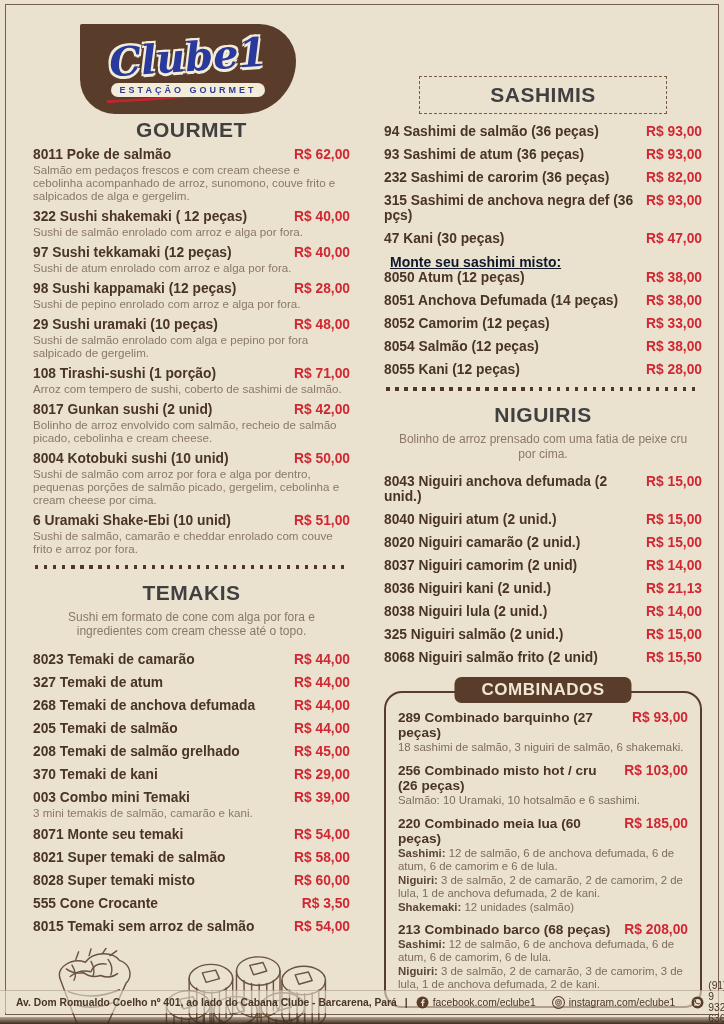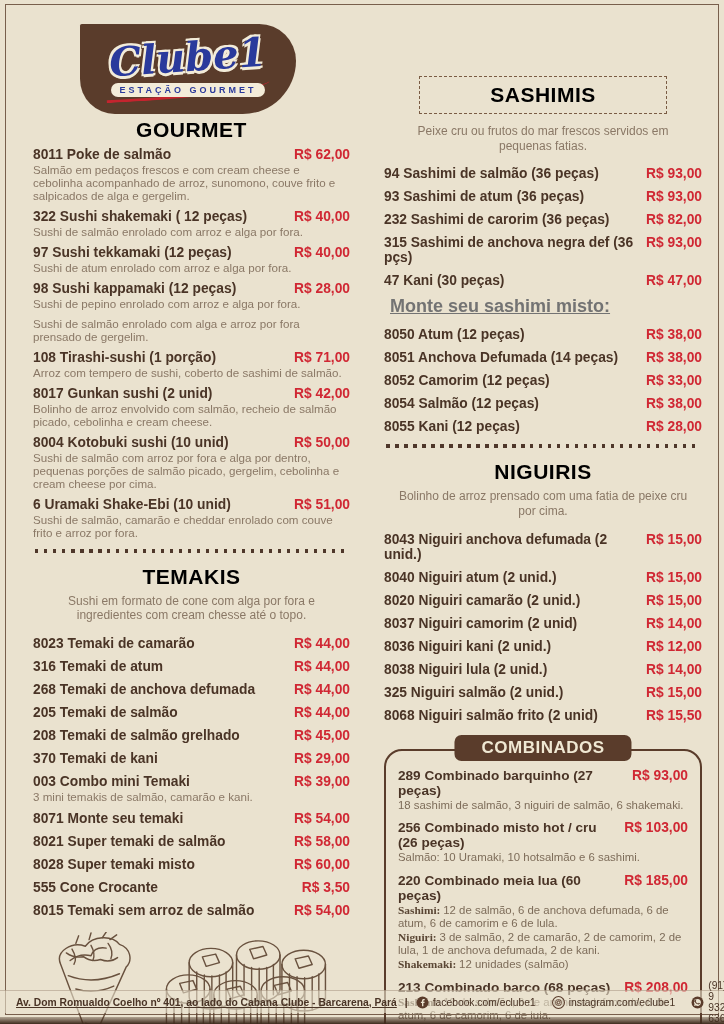--- a/index.html
+++ b/index.html
@@ -18,53 +18,53 @@
     transform:rotate(-4deg);margin-top:-4px;
     text-shadow:-2px -2px 0 #f3ecd9,2px -2px 0 #f3ecd9,-2px 2px 0 #f3ecd9,2px 2px 0 #f3ecd9,0 3px 0 #f3ecd9;}
   .logo-swoosh{position:absolute;left:26px;top:58px;width:164px;height:14px;border-bottom:3px solid #C4242E;border-radius:0 0 100%/ 0 0 14px 14px;transform:rotate(-3deg);}
   .logo-tagline{position:relative;margin-top:6px;background:#f3ecd9;color:#2A3A9C;font-size:9px;font-weight:bold;
     letter-spacing:3px;padding:2px 9px;border-radius:7px;white-space:nowrap;}
 
   .col{position:absolute;top:0;}
   .col-left{left:33px;width:317px;top:118px;}
   .col-right{left:384px;width:318px;top:76px;}
 
-  .sec-title{color:#000000;font-size:21px;font-weight:bold;text-align:center;letter-spacing:.5px;margin:0 0 5px 0;}
+  .sec-title{color:#404040;font-size:21px;font-weight:bold;text-align:center;letter-spacing:.5px;margin:0 0 5px 0;}
   .sec-sub{color:#8A7866;font-size:12px;line-height:1.22;text-align:center;margin:0 auto 13px auto;max-width:290px;}
 
   .mi{margin-bottom:7px;}
   .mi-top{display:flex;justify-content:space-between;align-items:baseline;}
   .mi-name{font-weight:bold;font-size:13.8px;color:#4A3426;padding-right:6px;}
   .mi-price{font-weight:bold;font-size:13.8px;color:#D02733;white-space:nowrap;}
   .mi-desc{color:#8A7866;font-size:11.6px;line-height:1.12;margin-top:1px;}
-  .mi-desc b{color:#5a4634;font-family:Liberation Serif, serif;}
+  .mi-desc b{color:#5a4634;}
   .list-tight .mi{margin-bottom:8px;}
 
   .dotted-sep{height:4px;margin:10px 2px 12px 2px;
     background:repeating-linear-gradient(90deg,#4F372A 0 3.5px,transparent 3.5px 9px);}
 
   .dash-box{width:238px;margin:0 auto 10px auto;border:1.5px dashed #7a5c44;padding:6px 4px;}
   .dash-box .sec-title{margin:0;}
 
-  .misto-title{font-size:18px;font-weight:bold;color:#737373;text-decoration:underline;margin:4px 0 10px 6px;}
+  .misto-title{font-size:14px;font-weight:bold;color:#0f172a;text-decoration:underline;margin:4px 0 0 6px;}
 
   .combo-wrap{position:relative;margin-top:26px;}
   .combo-label{position:absolute;top:-14px;left:50%;transform:translateX(-50%);background:#5A3C2B;color:#F0E8D3;
     font-size:17px;font-weight:bold;letter-spacing:.5px;padding:3px 27px;border-radius:7px;z-index:2;white-space:nowrap;}
   .combo-box{border:2px solid #5A3C2B;border-radius:18px;padding:17px 12px 6px 12px;}
   .combo-box .mi-name{font-size:13.6px;}
   .combo-box .mi-desc{font-size:11.4px;line-height:1.13;color:#7d6c59;}
   .combo-box .mi{margin-bottom:9px;}
 
   .illos{display:flex;align-items:flex-end;gap:16px;margin:14px 0 0 14px;}
   .illos svg{stroke:#5F4633;fill:none;stroke-width:1.5;stroke-linecap:round;stroke-linejoin:round;opacity:.92;}
 
   .footer{position:absolute;left:0;right:0;bottom:11px;display:flex;align-items:center;padding:0 16px;height:22px;
     font-size:10.3px;font-weight:bold;color:#4A3426;border-top:1px solid rgba(90,60,40,.25);background:rgba(234,226,207,.6);}
-  .footer .addr{white-space:nowrap;text-decoration:underline;}
+  .footer .addr{white-space:nowrap;}
   .footer .pipe{margin:0 8px;color:#4A3426;}
   .social{display:flex;align-items:center;gap:16px;margin-left:auto;}
   .social-item{display:flex;align-items:center;gap:4px;font-weight:normal;font-size:10.3px;}
   .sicon{width:13px;height:13px;flex:0 0 auto;}
 </style>
 </head>
 <body>
 
 <div class="page">
   <div class="frame"></div>
@@ -100,21 +100,25 @@
           <div class="mi-desc">Sushi de atum enrolado com arroz e alga por fora.</div>
         </div>
         <div class="mi">
           <div class="mi-top">
             <span class="mi-name">98 Sushi kappamaki (12 peças)</span>
             <span class="mi-price">R$ 28,00</span>
           </div>
           <div class="mi-desc">Sushi de pepino enrolado com arroz e alga por fora.</div>
         </div>
         <div class="mi">
-          <div class="mi-desc">Sushi de salmão enrolado com alga e arroz por fora prensado de gergelim.</div>
+          <div class="mi-top">
+            <span class="mi-name">29 Sushi uramaki (10 peças)</span>
+            <span class="mi-price">R$ 48,00</span>
+          </div>
+          <div class="mi-desc">Sushi de salmão enrolado com alga e pepino por fora salpicado de gergelim.</div>
         </div>
         <div class="mi">
           <div class="mi-top">
             <span class="mi-name">108 Tirashi-sushi (1 porção)</span>
             <span class="mi-price">R$ 71,00</span>
           </div>
           <div class="mi-desc">Arroz com tempero de sushi, coberto de sashimi de salmão.</div>
         </div>
         <div class="mi">
           <div class="mi-top">
@@ -145,21 +149,21 @@
     <div class="sec-sub">Sushi em formato de cone com alga por fora e ingredientes com cream chesse até o topo.</div>
     <div class="list-tight">
         <div class="mi">
           <div class="mi-top">
             <span class="mi-name">8023 Temaki de camarão</span>
             <span class="mi-price">R$ 44,00</span>
           </div>
         </div>
         <div class="mi">
           <div class="mi-top">
-            <span class="mi-name">316 Temaki de atum</span>
+            <span class="mi-name">327 Temaki de atum</span>
             <span class="mi-price">R$ 44,00</span>
           </div>
         </div>
         <div class="mi">
           <div class="mi-top">
             <span class="mi-name">268 Temaki de anchova defumada</span>
             <span class="mi-price">R$ 44,00</span>
           </div>
         </div>
         <div class="mi">
@@ -246,21 +250,20 @@
         <use href="#roll" transform="translate(88,60)"></use>
         <use href="#roll" transform="translate(138,56)"></use>
       </svg>
     </div>
   </div>
 
   <div class="col col-right">
     <div class="dash-box">
       <h2 class="sec-title">SASHIMIS</h2>
     </div>
-    <div class="sec-sub">Peixe cru ou frutos do mar frescos servidos em pequenas fatias.</div>
     <div class="list-tight">
         <div class="mi">
           <div class="mi-top">
             <span class="mi-name">94 Sashimi de salmão (36 peças)</span>
             <span class="mi-price">R$ 93,00</span>
           </div>
         </div>
         <div class="mi">
           <div class="mi-top">
             <span class="mi-name">93 Sashimi de atum (36 peças)</span>
@@ -346,21 +349,21 @@
         </div>
         <div class="mi">
           <div class="mi-top">
             <span class="mi-name">8037 Niguiri camorim (2 unid)</span>
             <span class="mi-price">R$ 14,00</span>
           </div>
         </div>
         <div class="mi">
           <div class="mi-top">
             <span class="mi-name">8036 Niguiri kani (2 unid.)</span>
-            <span class="mi-price">R$ 12,00</span>
+            <span class="mi-price">R$ 21,13</span>
           </div>
         </div>
         <div class="mi">
           <div class="mi-top">
             <span class="mi-name">8038 Niguiri lula (2 unid.)</span>
             <span class="mi-price">R$ 14,00</span>
           </div>
         </div>
         <div class="mi">
           <div class="mi-top">

